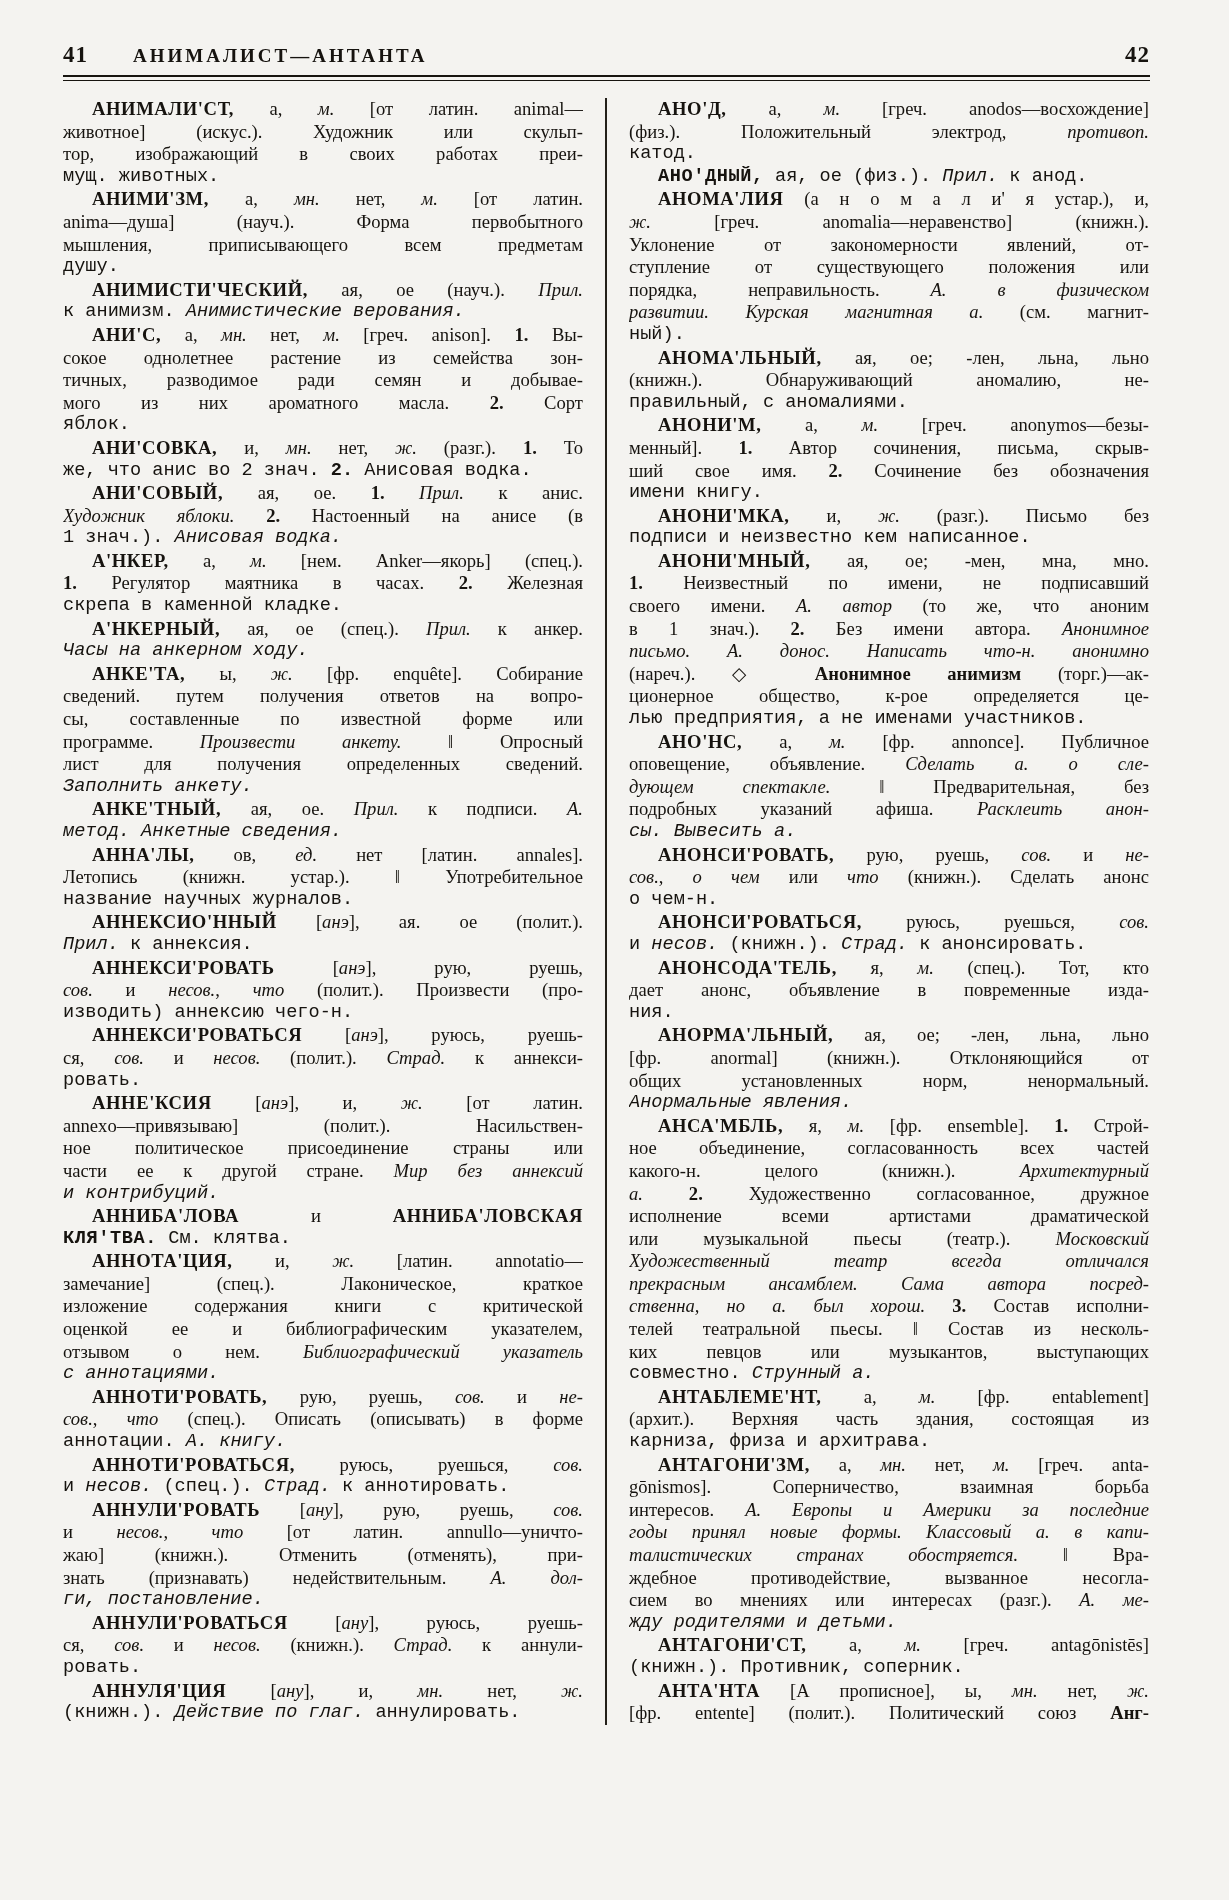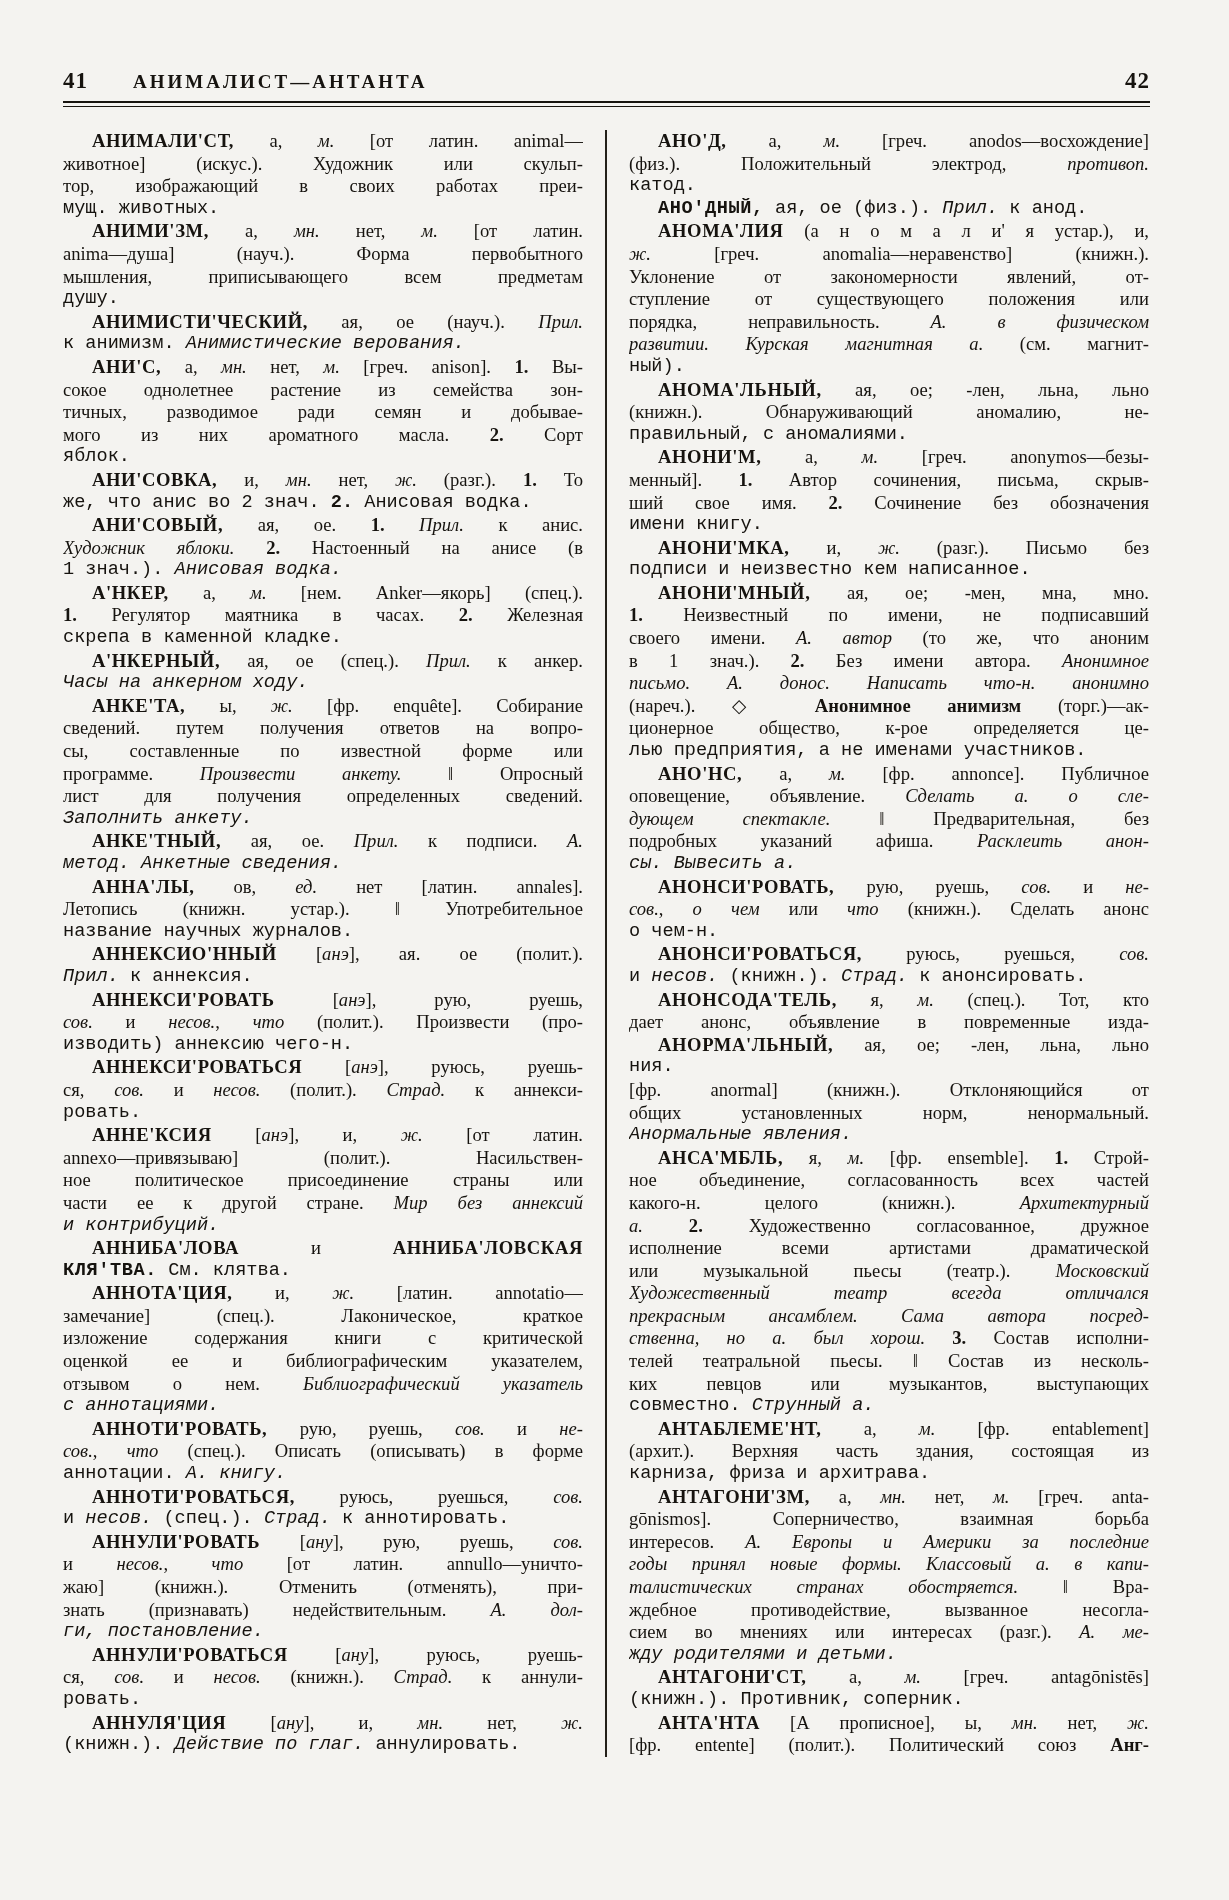--- a/index.html
+++ b/index.html
@@ -3,37 +3,37 @@
 <meta charset="utf-8">
 <style>
   html,body{margin:0;padding:0;}
   body{
     width:1229px;height:1900px;
     background:#f4f3f0;
     font-family:"Liberation Serif", serif;
     color:#16130f;
     overflow:hidden;
   }
-  .page{padding:68px 79px 0 63px;}
+  .page{padding:42px 79px 0 63px;}
   .running-head{
     display:flex;align-items:baseline;
     font-weight:bold;
   }
   .pagenum{font-size:23px;width:70px;letter-spacing:1px;}
   .pagenum.right{text-align:right;}
   .head-title{
     flex:1;text-align:left;
     font-size:19px;letter-spacing:3px;
   }
   .rule-double{
     margin-top:7px;height:3px;
     border-top:2.5px solid #17140f;
     border-bottom:1.5px solid #17140f;
   }
-  .columns{display:flex;margin-top:23px;}
+  .columns{display:flex;margin-top:17px;}
   .column{
     width:520px;
     font-size:18.6px;
     line-height:22.6px;
   }
   .gutter{width:46px;display:flex;justify-content:center;align-items:stretch;}
   .col-divider{width:2px;background:#24201a;}
   .line{
     text-align:justify;
     text-align-last:justify;
@@ -168,22 +168,22 @@
         <div class="line"><span class="seg-i">дующем спектакле.</span><span class="seg-n"> ‖ Предварительная, без</span></div>
         <div class="line"><span class="seg-n">подробных указаний афиша. </span><span class="seg-i">Расклеить анон-</span></div>
         <div class="line end"><span class="seg-i">сы. Вывесить а.</span></div>
         <div class="line indent"><span class="seg-h">АНОНСИ'РОВАТЬ,</span><span class="seg-n"> рую, руешь, </span><span class="seg-i">сов.</span><span class="seg-n"> и </span><span class="seg-i">не-</span></div>
         <div class="line"><span class="seg-i">сов.</span><span class="seg-n">, </span><span class="seg-i">о чем</span><span class="seg-n"> или </span><span class="seg-i">что</span><span class="seg-n"> (книжн.). Сделать анонс</span></div>
         <div class="line end"><span class="seg-n">о чем-н.</span></div>
         <div class="line indent"><span class="seg-h">АНОНСИ'РОВАТЬСЯ,</span><span class="seg-n"> руюсь, руешься, </span><span class="seg-i">сов.</span></div>
         <div class="line end"><span class="seg-n">и </span><span class="seg-i">несов.</span><span class="seg-n"> (книжн.). </span><span class="seg-i">Страд.</span><span class="seg-n"> к анонсировать.</span></div>
         <div class="line indent"><span class="seg-h">АНОНСОДА'ТЕЛЬ,</span><span class="seg-n"> я, </span><span class="seg-i">м.</span><span class="seg-n"> (спец.). Тот, кто</span></div>
         <div class="line"><span class="seg-n">дает анонс, объявление в повременные изда-</span></div>
+        <div class="line end"><span class="seg-n">ния.</span></div>
         <div class="line indent"><span class="seg-h">АНОРМА'ЛЬНЫЙ,</span><span class="seg-n"> ая, ое; -лен, льна, льно</span></div>
-        <div class="line end"><span class="seg-n">ния.</span></div>
         <div class="line"><span class="seg-n">[фр. anormal] (книжн.). Отклоняющийся от</span></div>
         <div class="line"><span class="seg-n">общих установленных норм, ненормальный.</span></div>
         <div class="line end"><span class="seg-i">Анормальные явления.</span></div>
         <div class="line indent"><span class="seg-h">АНСА'МБЛЬ,</span><span class="seg-n"> я, </span><span class="seg-i">м.</span><span class="seg-n"> [фр. ensemble]. </span><span class="seg-b">1.</span><span class="seg-n"> Строй-</span></div>
         <div class="line"><span class="seg-n">ное объединение, согласованность всех частей</span></div>
         <div class="line"><span class="seg-n">какого-н. целого (книжн.). </span><span class="seg-i">Архитектурный</span></div>
         <div class="line"><span class="seg-i">а.</span><span class="seg-n"> </span><span class="seg-b">2.</span><span class="seg-n"> Художественно согласованное, дружное</span></div>
         <div class="line"><span class="seg-n">исполнение всеми артистами драматической</span></div>
         <div class="line"><span class="seg-n">или музыкальной пьесы (театр.). </span><span class="seg-i">Московский</span></div>
         <div class="line"><span class="seg-i">Художественный театр всегда отличался</span></div>

